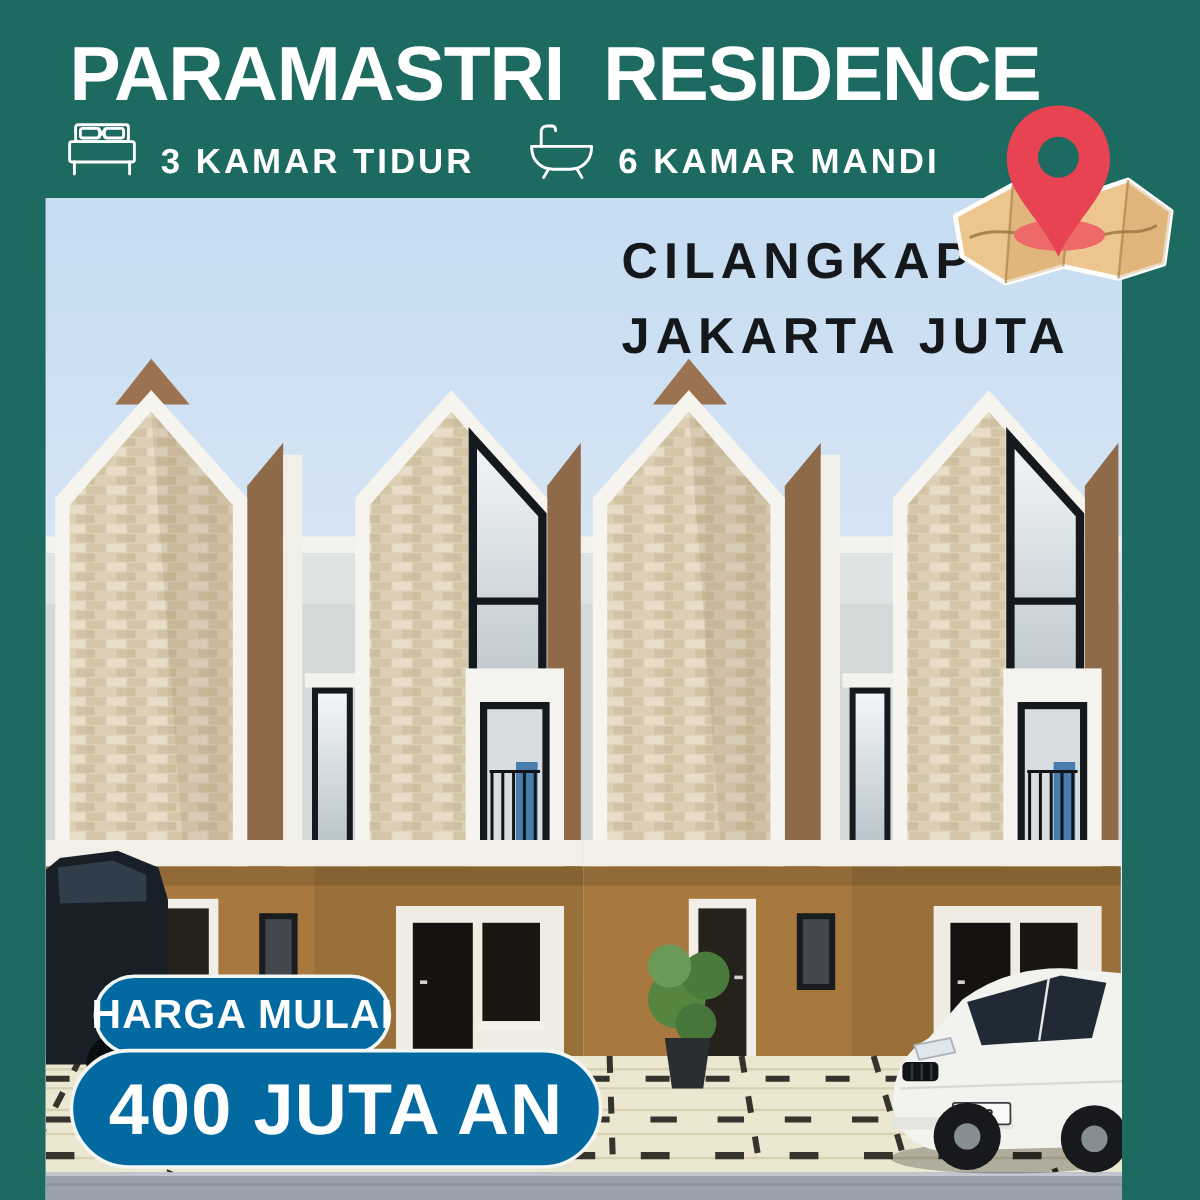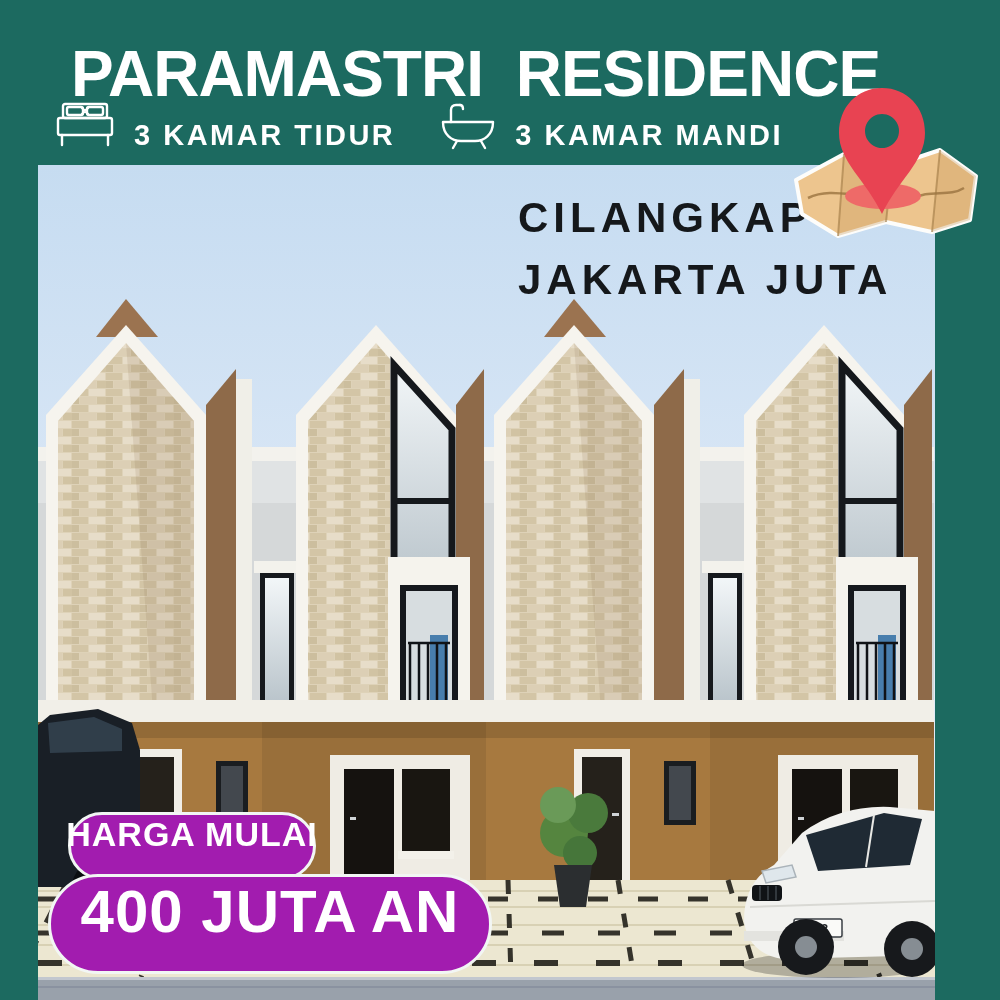--- a/index.html
+++ b/index.html
@@ -5,21 +5,21 @@
   html,body{margin:0;padding:0}
   body{
     width:1000px;height:1000px;overflow:hidden;
     font-family:"Liberation Sans",sans-serif;
     background:#1c6a60;
   }
   .canvas{position:relative;width:1000px;height:1000px;background:#1c6a60}
 
   
   .title{
-    position:absolute;left:58px;top:24px;margin:13px;
+    position:absolute;left:58px;top:24px;margin:0;
     color:#ffffff;font-size:64px;font-weight:800;
     letter-spacing:-1px;word-spacing:16px;white-space:nowrap;
   }
   .features{
     position:absolute;left:52px;top:96px;height:56px;
     display:flex;align-items:flex-end;gap:16px;color:#ffffff;
   }
   .feature-label{
     font-size:29px;font-weight:600;letter-spacing:2.5px;white-space:nowrap;
   }
@@ -38,23 +38,23 @@
     letter-spacing:5px;line-height:62px;white-space:nowrap;
   }
   .location span{display:block}
 
   
   .map-wrap{position:absolute;left:780px;top:80px;width:212px;height:180px;z-index:3}
 
   
   .badge{
     position:absolute;box-sizing:border-box;
-    background:#a21caf;border:3px solid #f2f6f4;
-    display:flex;align-items:flex-start;justify-content:center;
-    color:#ffffff;white-space:nowrap;
+    background:#0369a1;border:3px solid #f2f6f4;
+    display:flex;align-items:center;justify-content:center;
+    color:#ffffff;white-space:nowrap;margin-left:10px;
   }
   .badge-small{
     left:68px;top:812px;width:248px;height:68px;border-radius:36px;
     font-size:34px;font-weight:700;letter-spacing:1px;z-index:4;
   }
   .badge-big{
     left:48px;top:874px;width:444px;height:100px;border-radius:52px;
     font-size:60px;font-weight:800;letter-spacing:1px;z-index:5;
   }
 </style>
@@ -79,21 +79,21 @@
     <span class="feature-label">3 KAMAR TIDUR</span>
     <span class="bath-gap"></span>
     <span>
       <svg width="62" height="52" viewBox="0 0 62 52" fill="none" stroke="#ffffff" stroke-width="2.4" stroke-linecap="round" stroke-linejoin="round">
         <path d="M6 22 H56 C56 35 47 41 38 41 H24 C15 41 6 35 6 22 Z"></path>
         <path d="M14 22 V10 Q14 5 19 5 H23"></path>
         <path d="M23 5 q3 0 3 4"></path>
         <path d="M20 41 L16 48 M44 41 L48 48"></path>
       </svg>
     </span>
-    <span class="feature-label">3 KAMAR MANDI</span>
+    <span class="feature-label">6 KAMAR MANDI</span>
   </div>
 
   <div class="photo">
 
     <svg class="scene" viewBox="0 0 897 835" preserveAspectRatio="none">
       <defs>
         <linearGradient id="sky" x1="0" y1="0" x2="0" y2="1">
           <stop offset="0" stop-color="#c6dcf1"></stop>
           <stop offset="0.55" stop-color="#dfeaf7"></stop>
           <stop offset="1" stop-color="#eef3f9"></stop>

